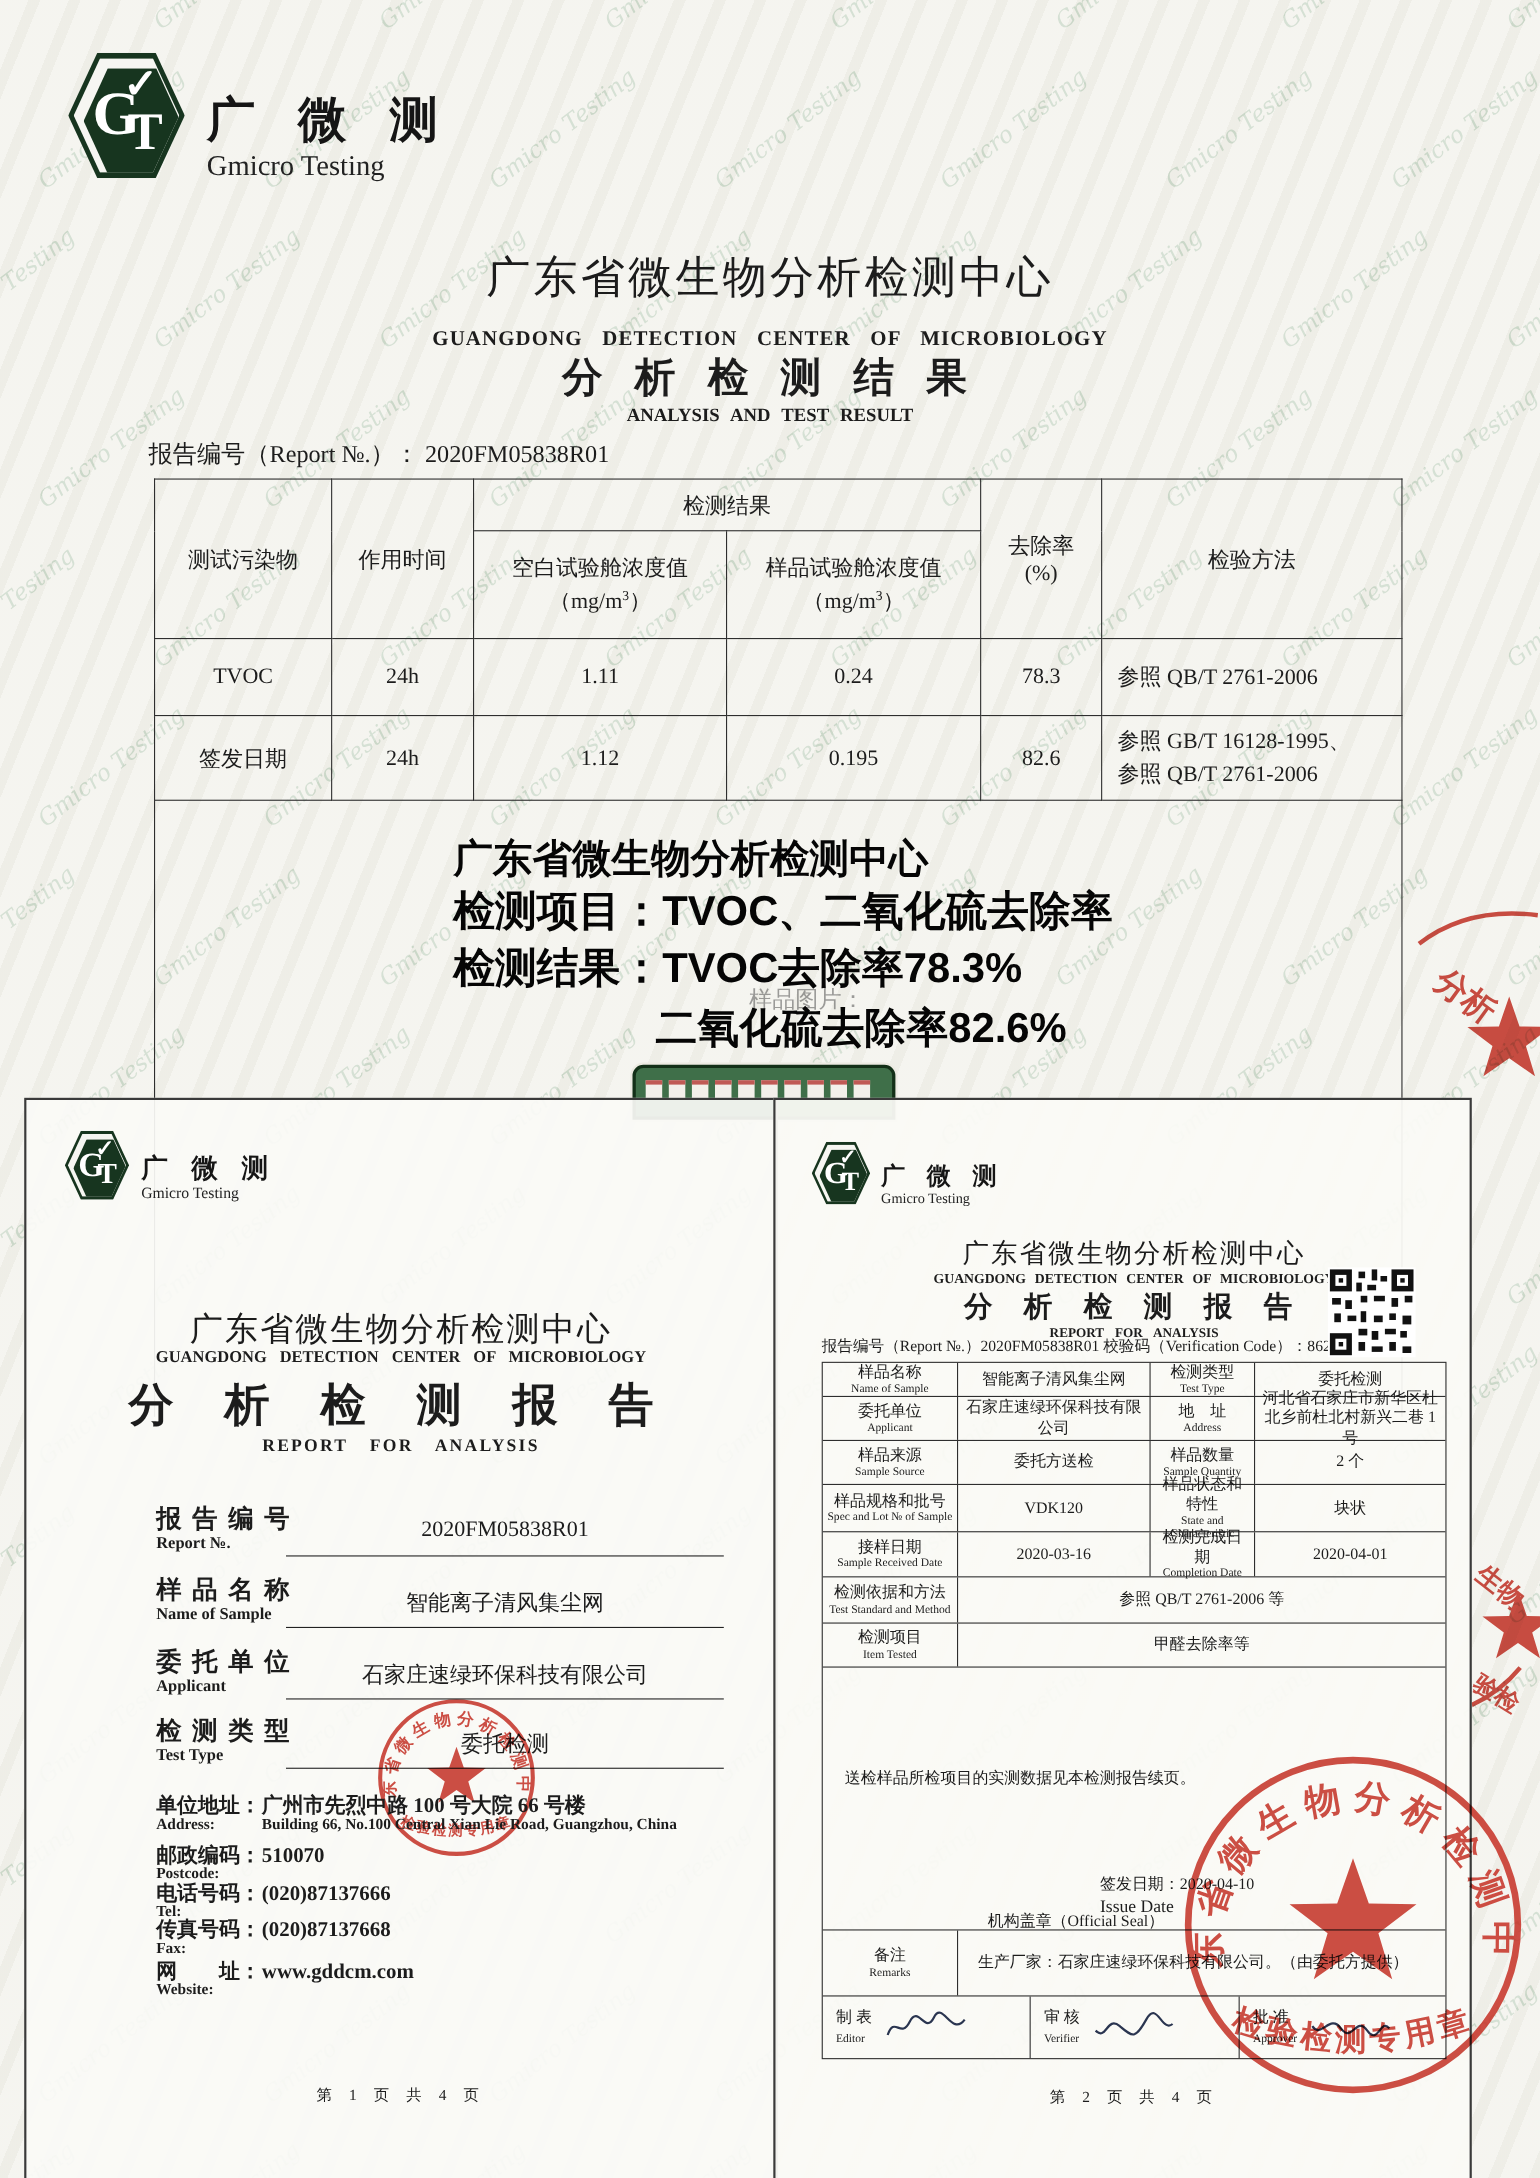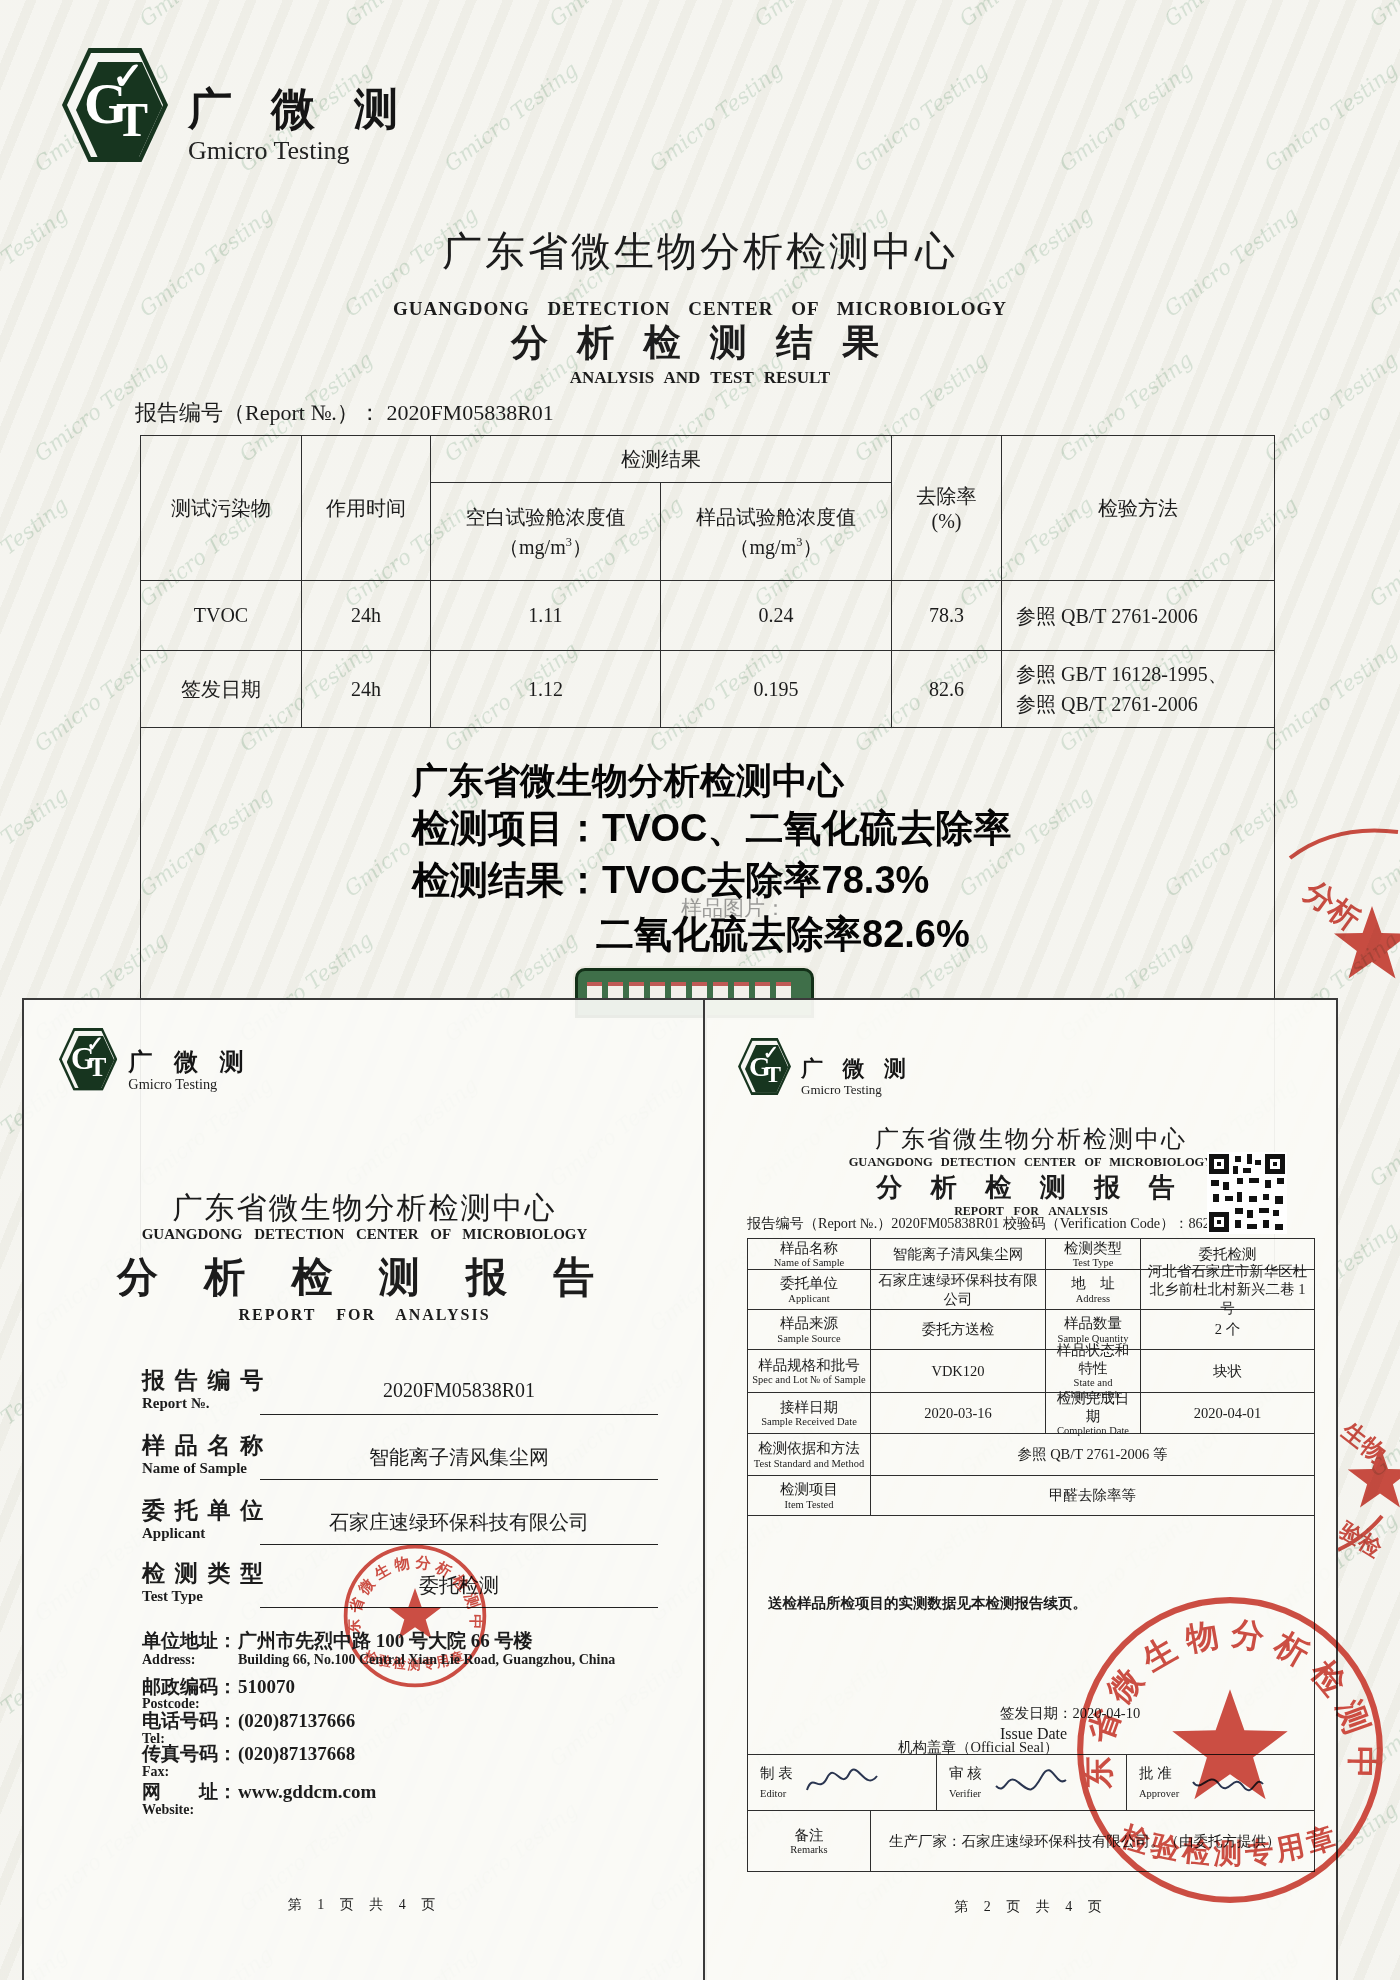--- a/index.html
+++ b/index.html
@@ -100,21 +100,21 @@
               font-size:14.5px;}
   .irow{display:flex;border-bottom:1.6px solid #2e2e2e;}
   .irow:last-child{border-bottom:none;}
   .icell{border-right:1.6px solid #2e2e2e;display:flex;flex-direction:column;justify-content:center;
          align-items:center;text-align:center;padding:2px 4px;line-height:1.25;}
   .icell:last-child{border-right:none;}
   .icell .en{font-size:10.5px;line-height:1.15;}
   .w-l1{width:123px;}.w-v1{width:175px;}.w-l2{width:95px;}.w-v2{flex:1;}
   .w-full{flex:1;}
   .conc-cell{position:relative;align-items:flex-start;justify-content:flex-start;}
-  .conc-text{position:absolute;left:20px;top:78px;font-size:14.5px;font-weight:bold;}
+  .conc-text{position:absolute;left:20px;top:92px;font-size:14.5px;}
   .issue{position:absolute;left:252px;top:188px;font-size:14.5px;}
   .issue-en{position:absolute;left:252px;top:208px;font-size:16px;}
   .seal-note{position:absolute;left:150px;top:222px;font-size:14.5px;}
   .sig-cell{flex-direction:row;justify-content:flex-start;gap:10px;padding-left:12px;}
   .sig-lab{text-align:left;}
   .qr{position:absolute;left:502px;top:152px;}
 </style>
 </head>
 <body>
 
@@ -595,49 +595,49 @@
           </div>
       </div>
       <div class="irow" style="height:239px">
         <div class="icell w-full conc-cell">
           <span class="conc-text">送检样品所检项目的实测数据见本检测报告续页。</span>
           <span class="issue">签发日期：2020-04-10</span>
           <span class="issue-en">Issue Date</span>
           <span class="seal-note">机构盖章（Official Seal）</span>
         </div>
       </div>
+      <div class="irow" style="height:60px">
+        <div class="icell w-l1">
+            <span>备注</span>
+            <span class="en">Remarks</span>
+          </div>
+        <div class="icell w-full" style="align-items:flex-start;padding-left:18px;">
+            <span>生产厂家：石家庄速绿环保科技有限公司。（由委托方提供）</span>
+          </div>
+      </div>
       <div class="irow" style="height:56px">
         <div class="icell sig-cell" style="width:189px">
           <span class="sig-lab"><span>制 表</span><br><span class="en">Editor</span></span>
           <svg width="78" height="34">
               <path d="M4,24 C10,6 16,28 24,12 S38,24 46,8 S62,26 74,10" fill="none" stroke="#2a3550" stroke-width="2"></path>
             </svg>
         </div>
         <div class="icell sig-cell" style="width:190px">
           <span class="sig-lab"><span>审 核</span><br><span class="en">Verifier</span></span>
           <svg width="78" height="34">
               <path d="M4,20 C14,30 14,6 26,16 S40,28 50,10 S64,22 74,14" fill="none" stroke="#2a3550" stroke-width="2"></path>
             </svg>
         </div>
         <div class="icell sig-cell" style="flex:1">
           <span class="sig-lab"><span>批 准</span><br><span class="en">Approver</span></span>
           <svg width="78" height="34">
               <path d="M4,16 C12,28 20,4 30,18 S44,6 54,20 S66,8 74,18" fill="none" stroke="#2a3550" stroke-width="2"></path>
             </svg>
         </div>
       </div>
-      <div class="irow" style="height:60px">
-        <div class="icell w-l1">
-            <span>备注</span>
-            <span class="en">Remarks</span>
-          </div>
-        <div class="icell w-full" style="align-items:flex-start;padding-left:18px;">
-            <span>生产厂家：石家庄速绿环保科技有限公司。（由委托方提供）</span>
-          </div>
-      </div>
     </div>
 
     <svg class="stamp" style="left:363px;top:588px;" width="324" height="324" viewBox="0 0 160 160">
       <circle cx="80" cy="80" r="74" fill="none" stroke="#c5281c" stroke-width="3"></circle>
       <path id="ringB" d="M 23.4,108 A 60,60 0 1 1 136.6,108" fill="none"></path>
       <text class="stamp-ring-text" font-size="16" letter-spacing="5">
         <textPath href="#ringB" startOffset="50%" text-anchor="middle">广东省微生物分析检测中心</textPath>
       </text>
       <polygon fill="#c5281c" points="80,50 87.1,70.3 108.5,70.7 91.4,83.7 97.6,104.3 80,92 62.4,104.3 68.6,83.7 51.5,70.7 72.9,70.3"></polygon>
       <path id="botB" d="M 30,128 Q 80,144 130,128" fill="none"></path>

